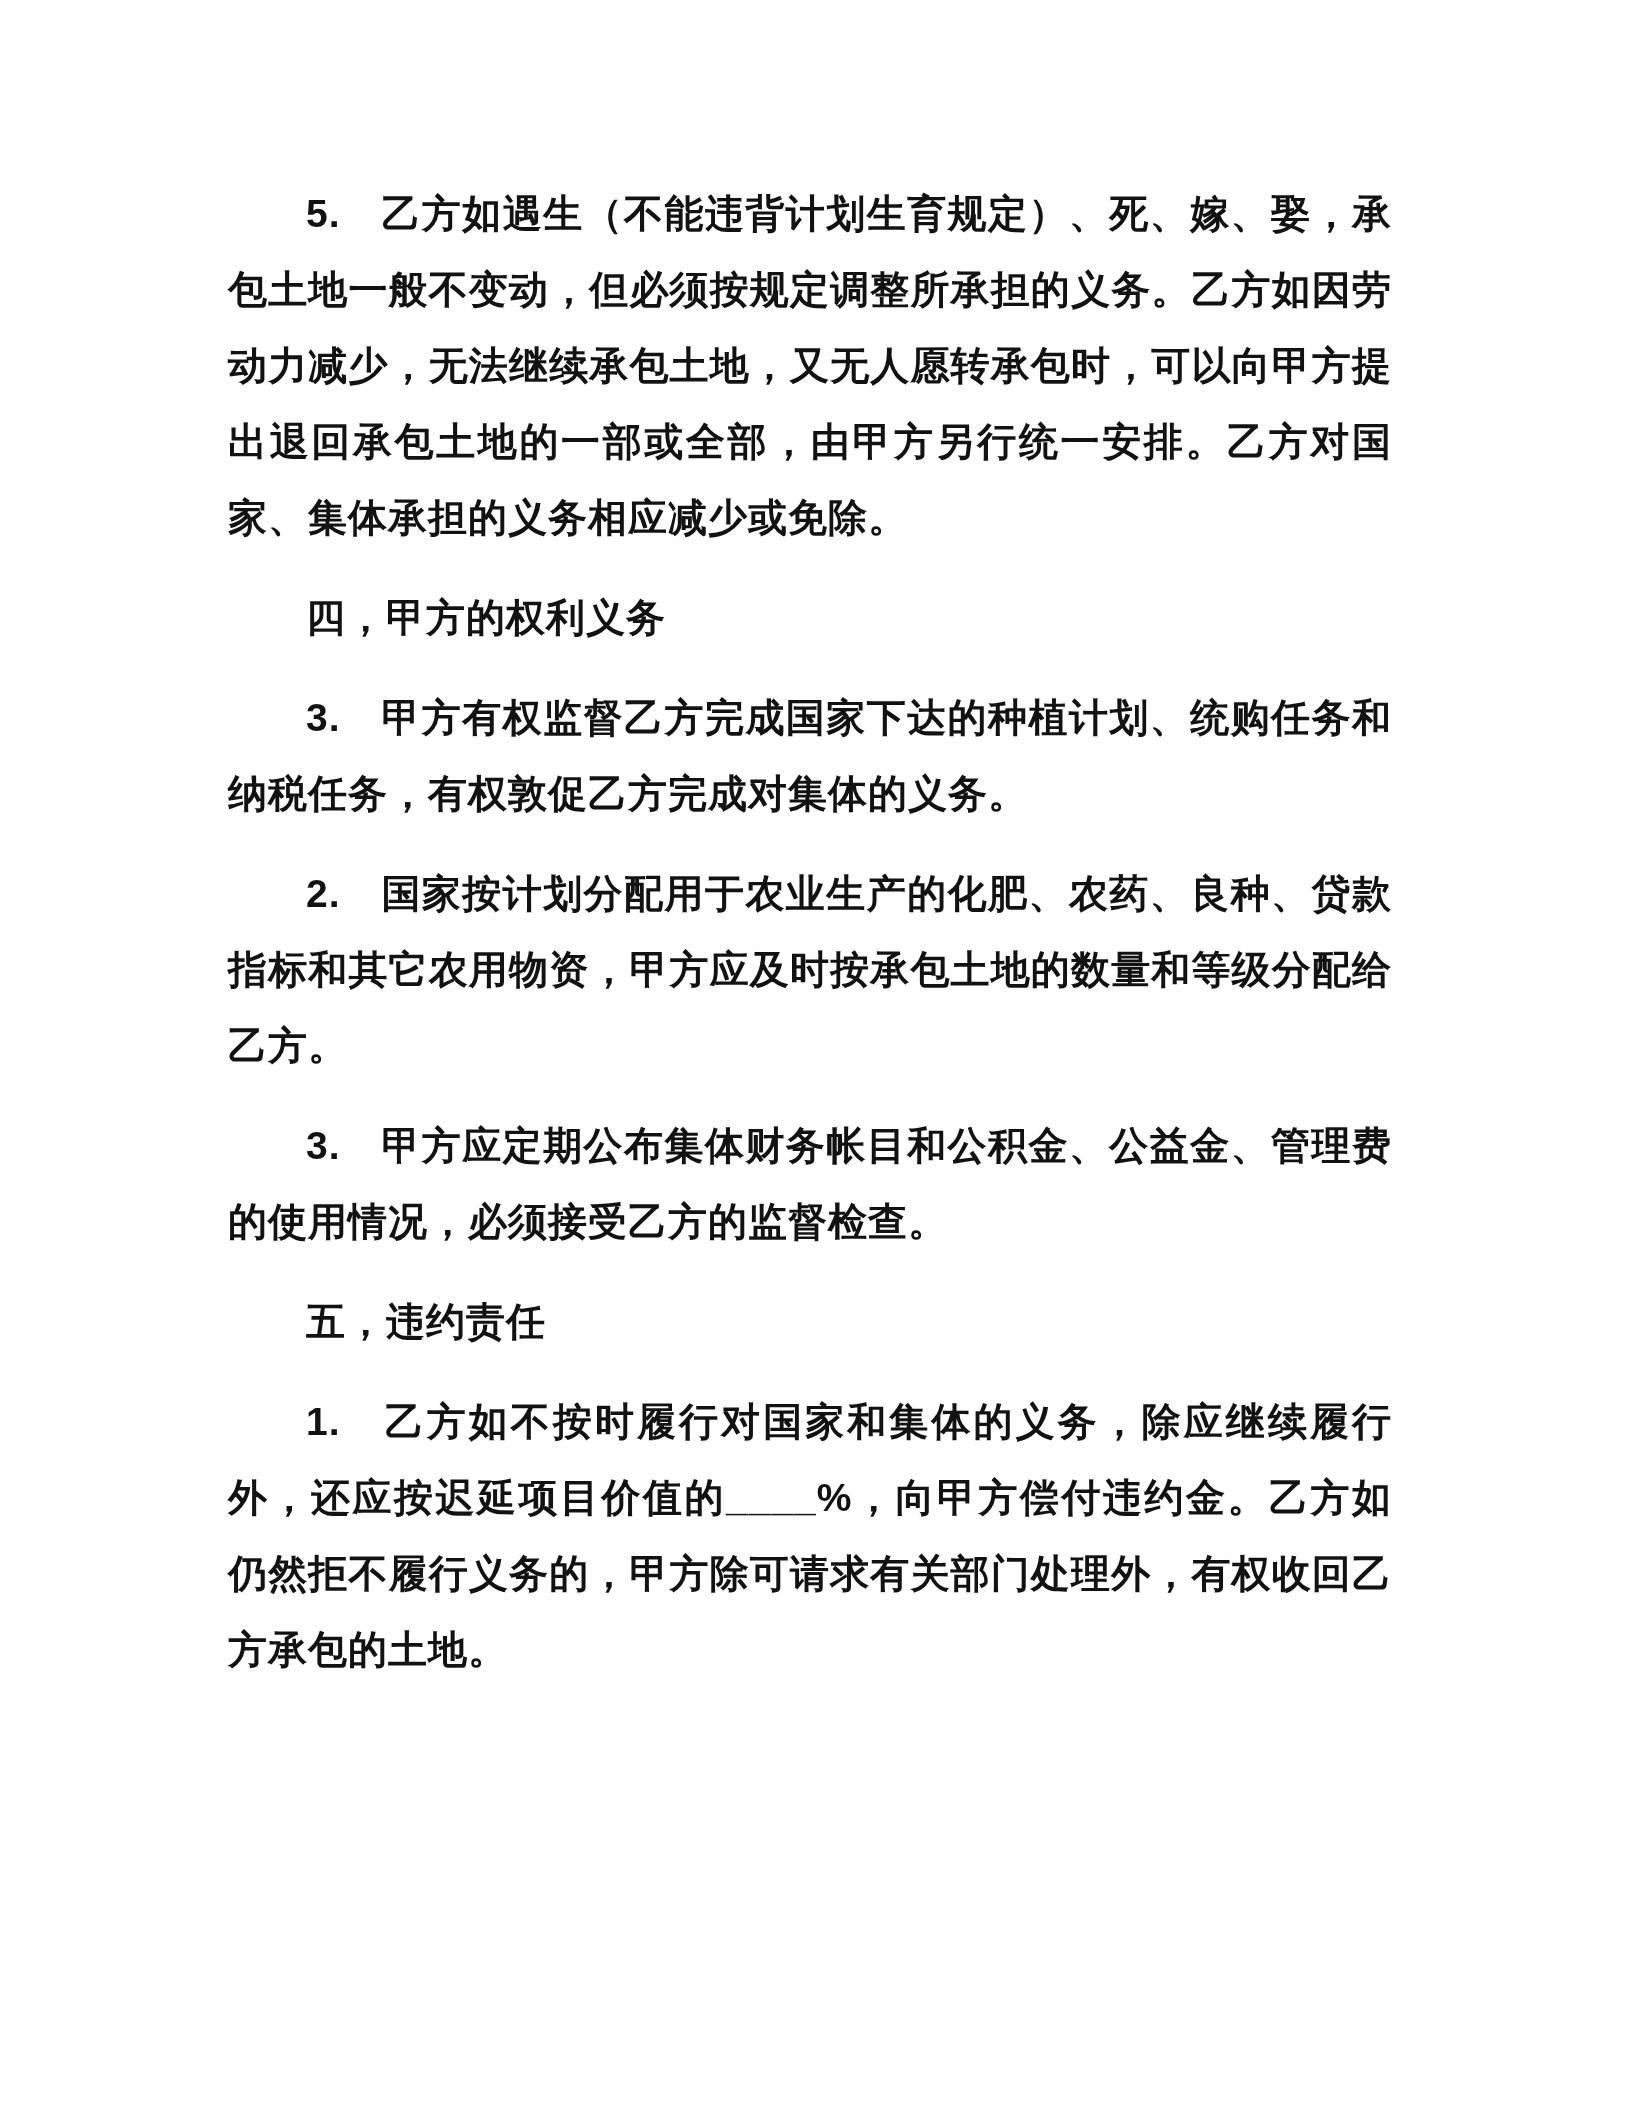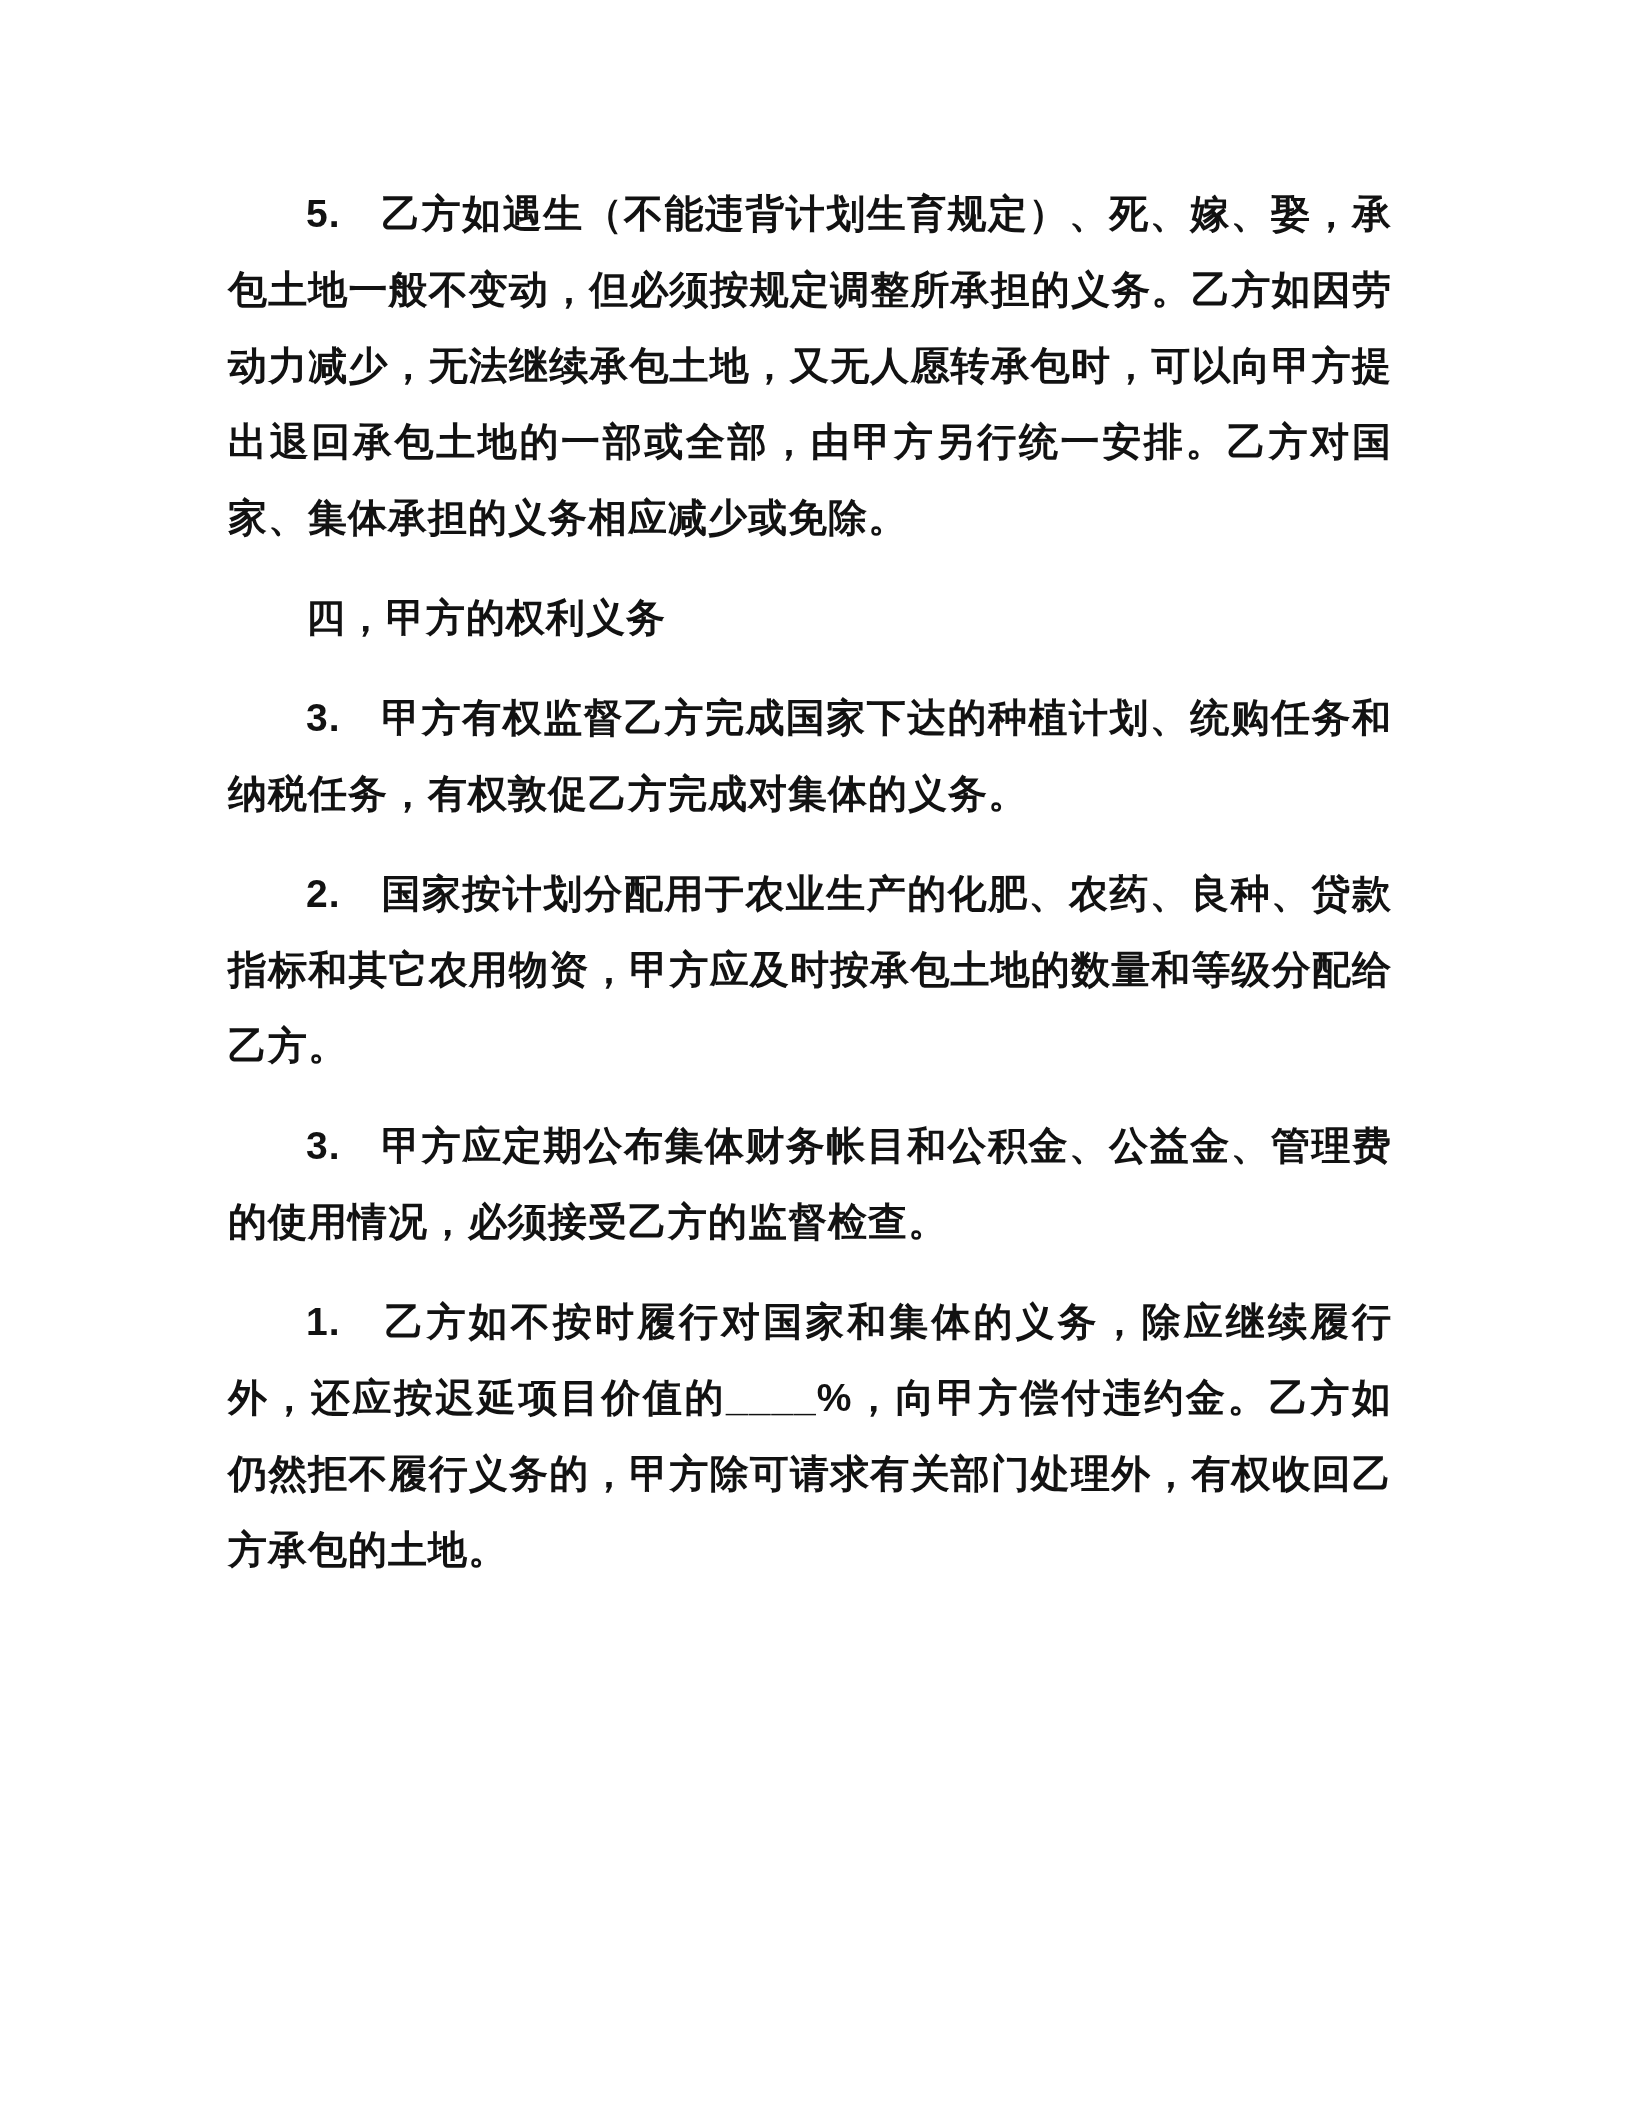--- a/index.html
+++ b/index.html
@@ -33,15 +33,16 @@
 </head>
 <body>
 
 <div class="page">
   <div class="doc-body">
     <p>5.　乙方如遇生（不能违背计划生育规定）、死、嫁、娶，承包土地一般不变动，但必须按规定调整所承担的义务。乙方如因劳动力减少，无法继续承包土地，又无人愿转承包时，可以向甲方提出退回承包土地的一部或全部，由甲方另行统一安排。乙方对国家、集体承担的义务相应减少或免除。</p>
     <p>四，甲方的权利义务</p>
     <p>3.　甲方有权监督乙方完成国家下达的种植计划、统购任务和纳税任务，有权敦促乙方完成对集体的义务。</p>
     <p>2.　国家按计划分配用于农业生产的化肥、农药、良种、贷款指标和其它农用物资，甲方应及时按承包土地的数量和等级分配给乙方。</p>
     <p>3.　甲方应定期公布集体财务帐目和公积金、公益金、管理费的使用情况，必须接受乙方的监督检查。</p>
+    <p>五，违约责任</p>
     <p>1.　乙方如不按时履行对国家和集体的义务，除应继续履行外，还应按迟延项目价值的____%，向甲方偿付违约金。乙方如仍然拒不履行义务的，甲方除可请求有关部门处理外，有权收回乙方承包的土地。</p>
   </div>
 </div>
 
 </body></html>

